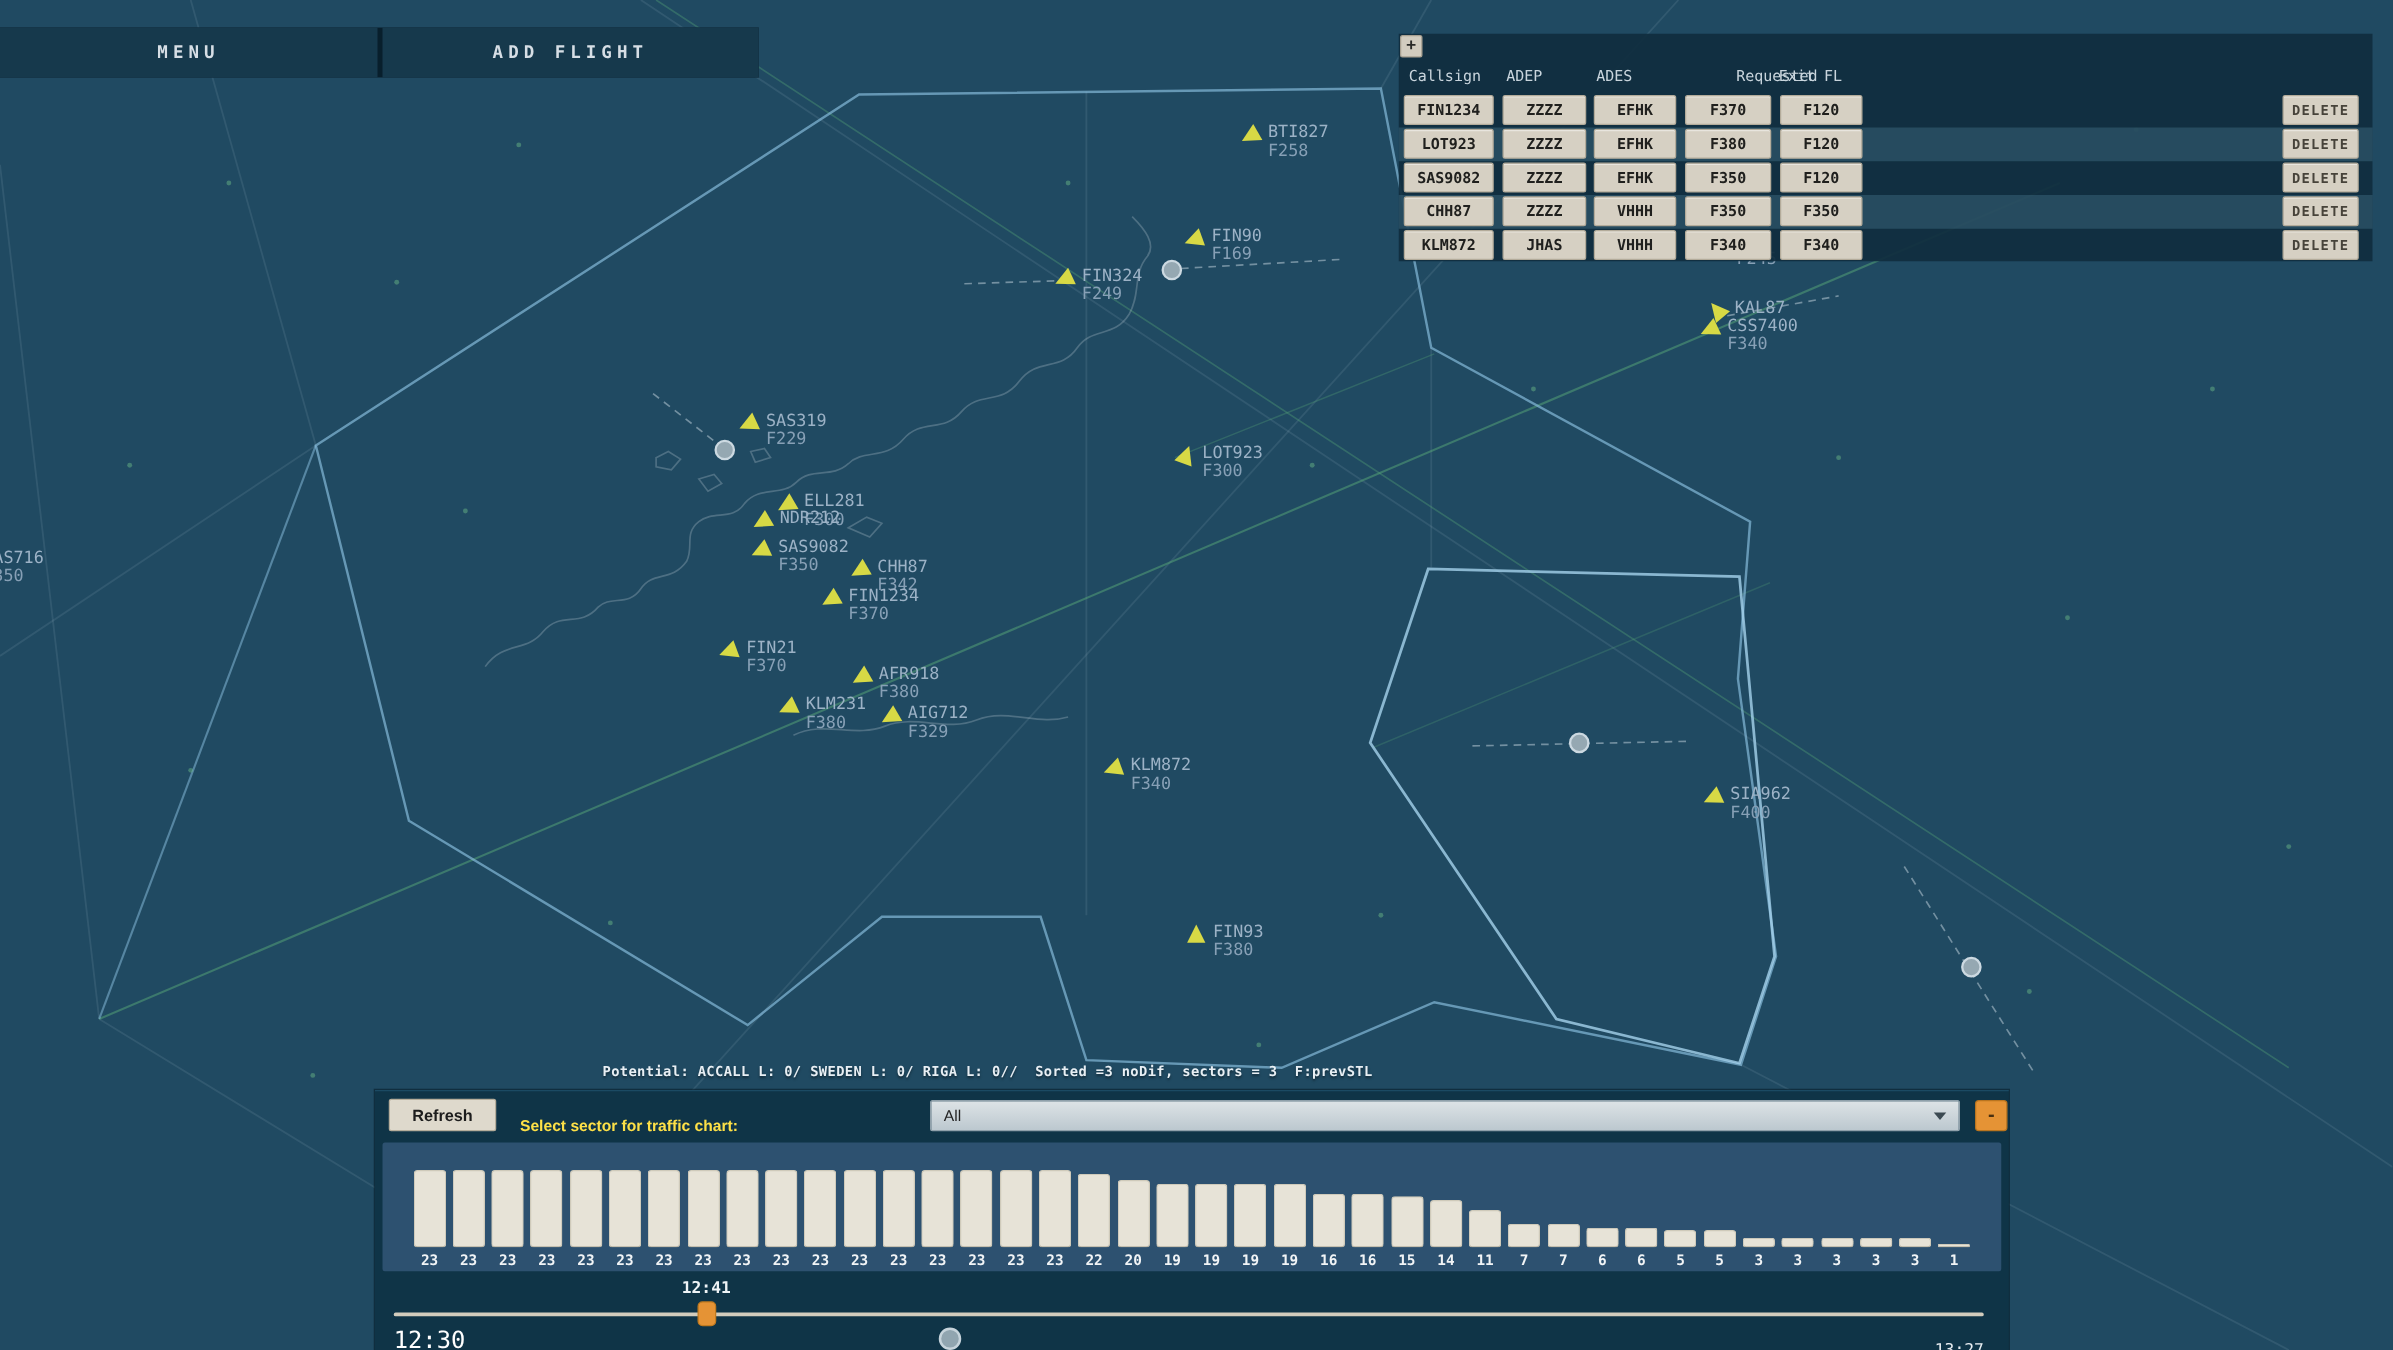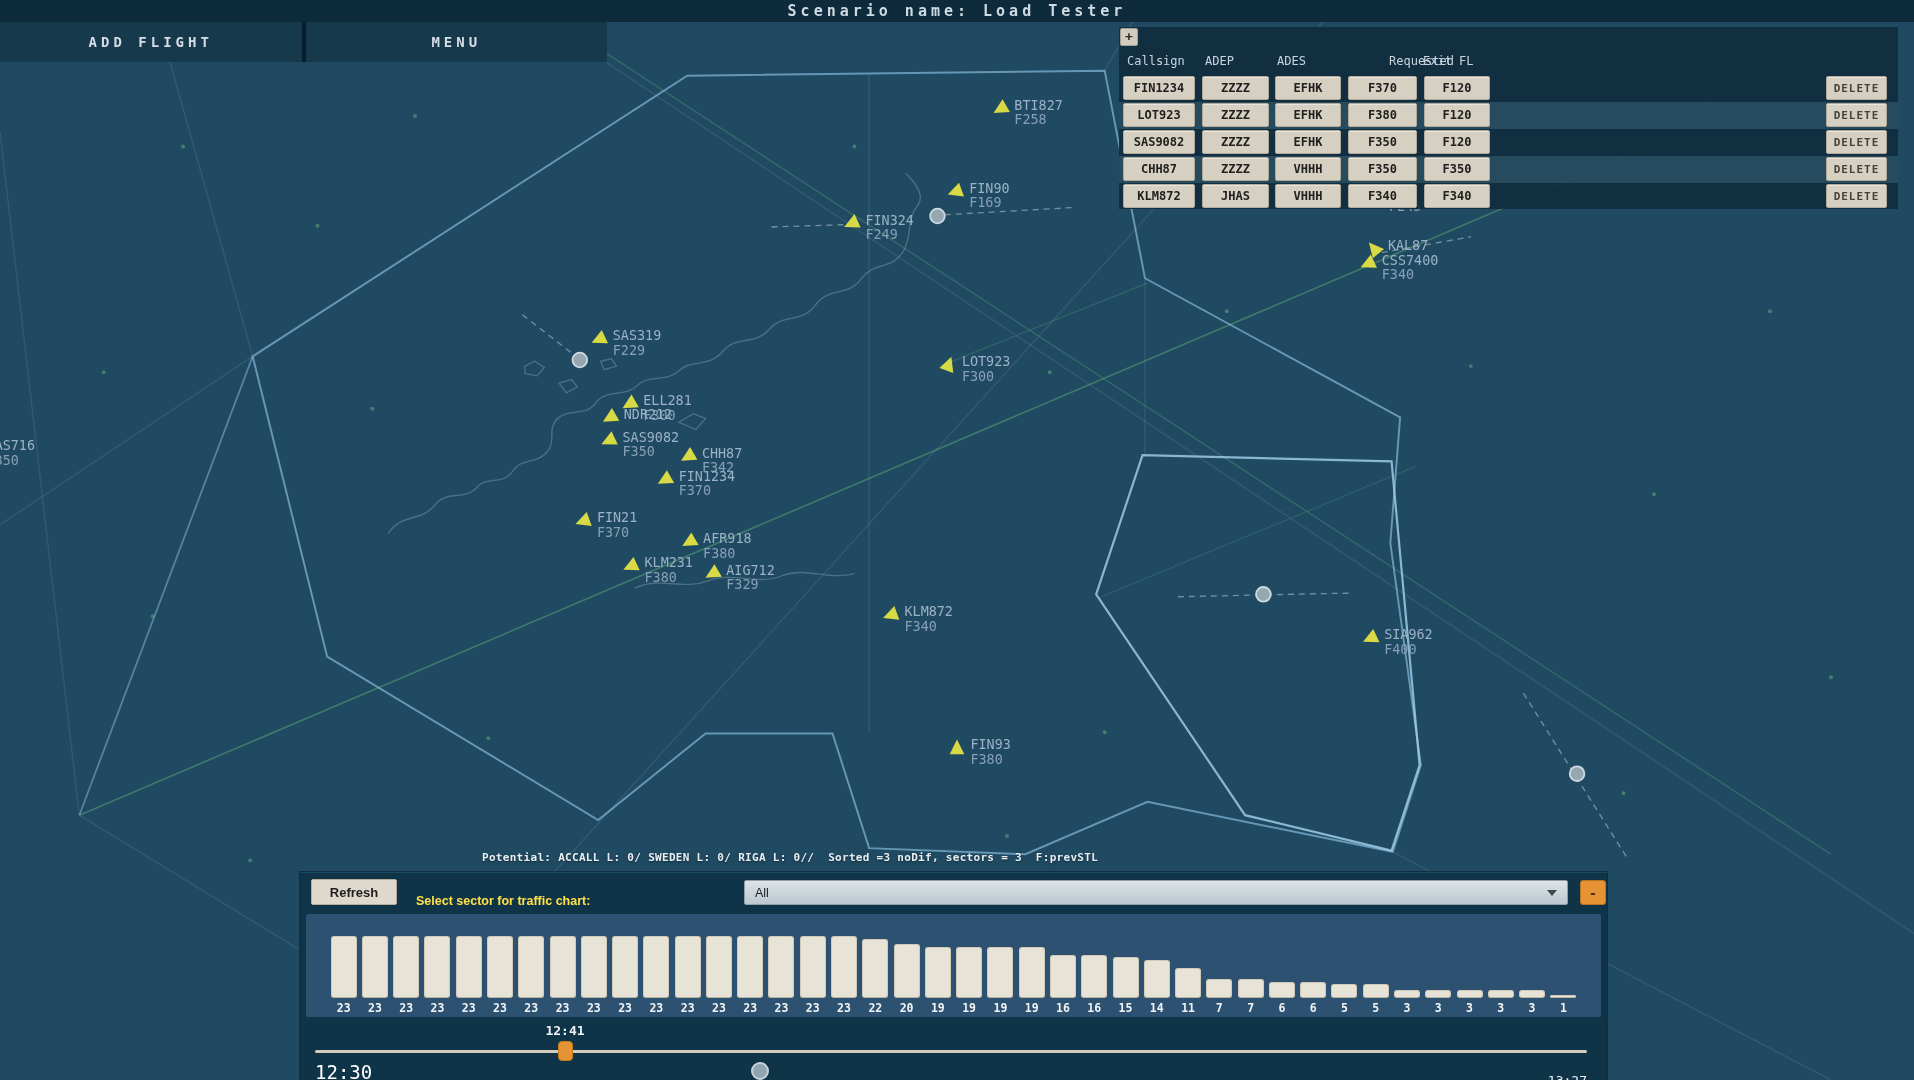--- a/index.html
+++ b/index.html
@@ -254,27 +254,24 @@
           <path d="M0,-7 L6,5 L-6,5 Z" fill="#d7d945" transform="rotate(90)"></path>
           <text x="11" y="1" class="ac-label">SAS716</text>
           <text x="11" y="13" class="ac-fl">F350</text>
         </g>
       </g>
     <g id="stray-label-layer">
         <text x="1138" y="173" class="ac-fl">F245</text>
       </g>
   </svg>
 
-  <div class="titlebar">
-    <div class="t">Scenario name: Load Tester</div>
-  </div>
 
   <div class="menubar">
+    <div class="menu-btn">MENU</div>
     <div class="menu-btn">ADD FLIGHT</div>
-    <div class="menu-btn">MENU</div>
   </div>
 
   <div class="flight-panel">
     <div class="fp-plus">+</div>
     <div class="fp-head" id="fp-head">
         <span style="left: 8px;">Callsign</span>
         <span style="left: 86px;">ADEP</span>
         <span style="left: 158px;">ADES</span>
         <span style="left: 230px; padding-left: 40px;">Requested</span>
         <span style="left: 304px;">Exit FL</span>

